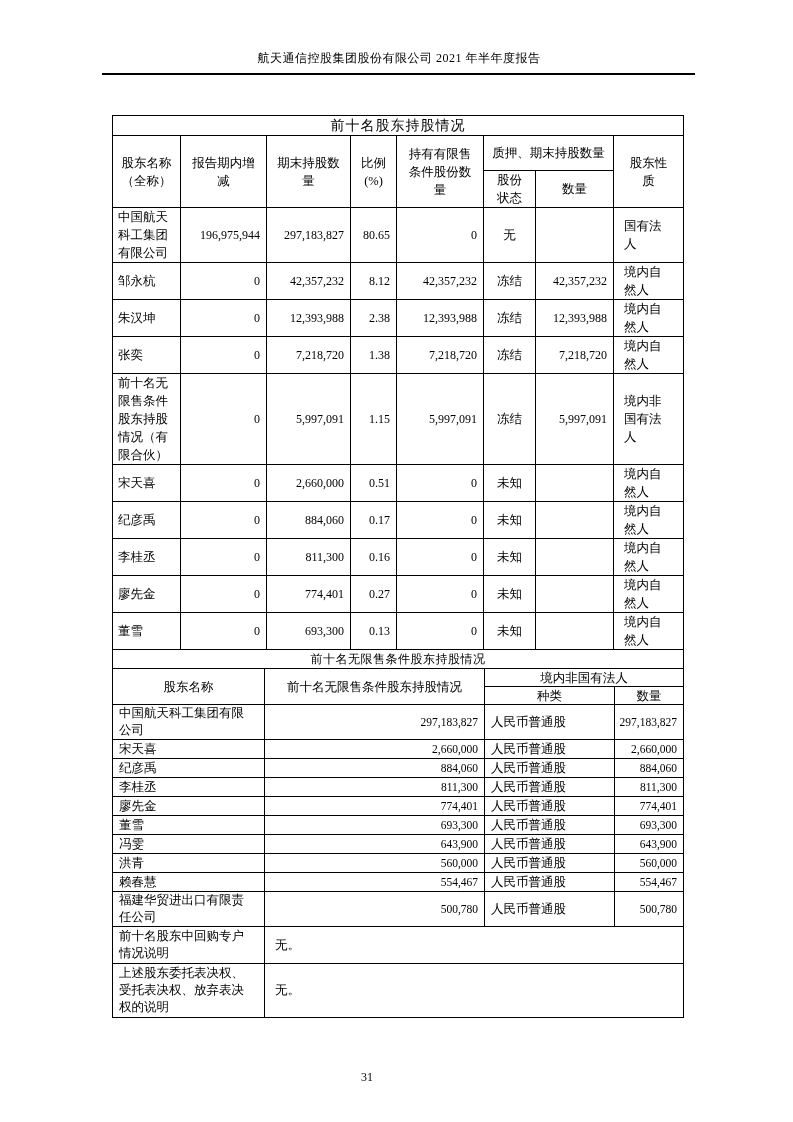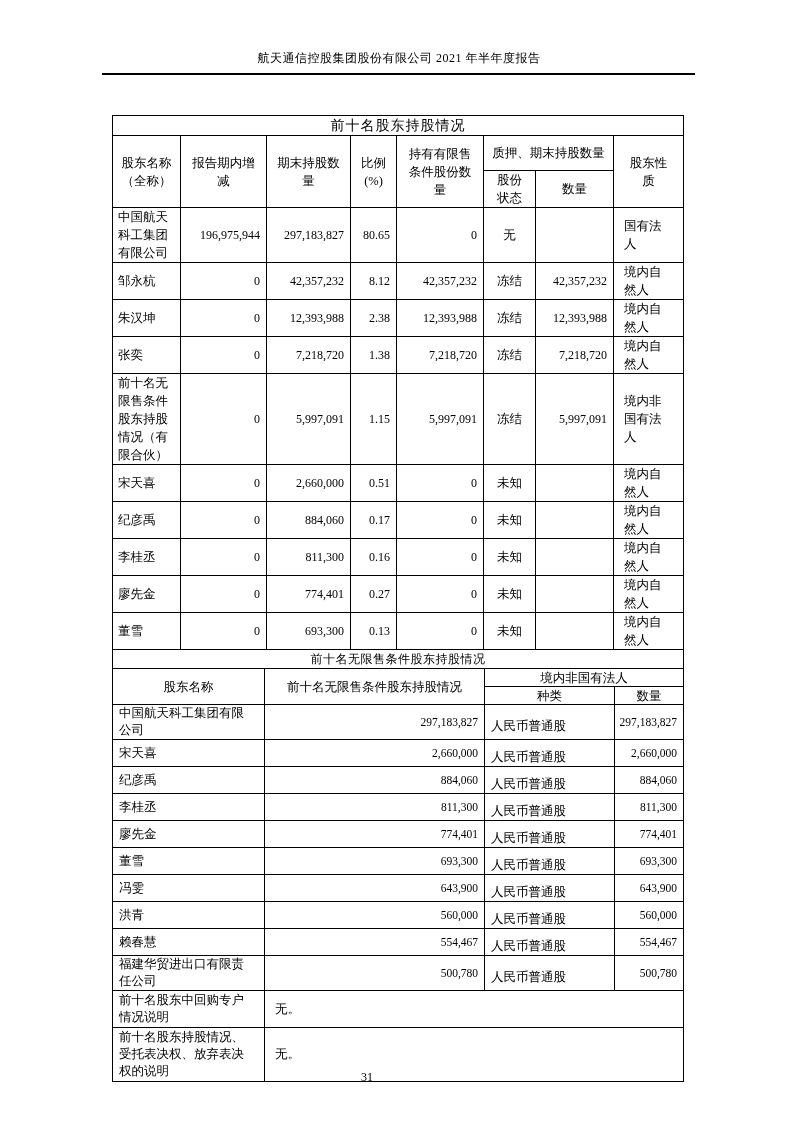--- a/index.html
+++ b/index.html
@@ -19,21 +19,21 @@
   .t1 .hr2 th{height:35px;}
   .h-nature{padding:0 10px;}
   .t1 td.c0{padding:0 3px 0 5px;text-align:left;}
   .t1 td.c7{padding:0 10px;text-align:left;}
   .num{text-align:right;font-size:12px;white-space:nowrap;padding:0 6px 0 2px;}
   .ctr{text-align:center;}
   .t2{margin-top:-1px;}
   .t2 .hr1 th,.t2 .hr2 th{height:17px;line-height:16px;}
   .t2 td{height:18px;line-height:17px;}
   .t2 td.c0{padding:0 8px 0 6px;text-align:left;}
-  .t2 td.c2{padding:8px 4px 0 6px;text-align:left;}
+  .t2 td.c2{padding:0 4px 0 6px;text-align:left;}
   .t2 td.num{font-size:11.5px;}
   .note-label{padding:1px 8px 1px 6px;line-height:18px;text-align:left;font-size:12.5px;}
   .note-value{text-align:left;padding:0 4px 0 10px;font-size:12.5px;}
   .pg-footer{position:absolute;top:1070px;left:0;width:100%;text-align:center;font-size:12px;}
 </style>
 </head>
 <body>
 
 <div class="page">
 
@@ -257,21 +257,21 @@
             <td class="c2">人民币普通股</td>
             <td class="c3 num">500,780</td>
           </tr>
         </tbody>
       <tbody>
           <tr>
         <td class="note-label">前十名股东中回购专户情况说明</td>
         <td class="note-value" colspan="3">无。</td>
       </tr>
       <tr>
-        <td class="note-label">前十名股东持股情况、受托表决权、放弃表决权的说明</td>
+        <td class="note-label">上述股东委托表决权、受托表决权、放弃表决权的说明</td>
         <td class="note-value" colspan="3">无。</td>
       </tr>
     </tbody>
       </table>
 
   </div>
 
   <div class="pg-footer">31</div>
 </div>
 

